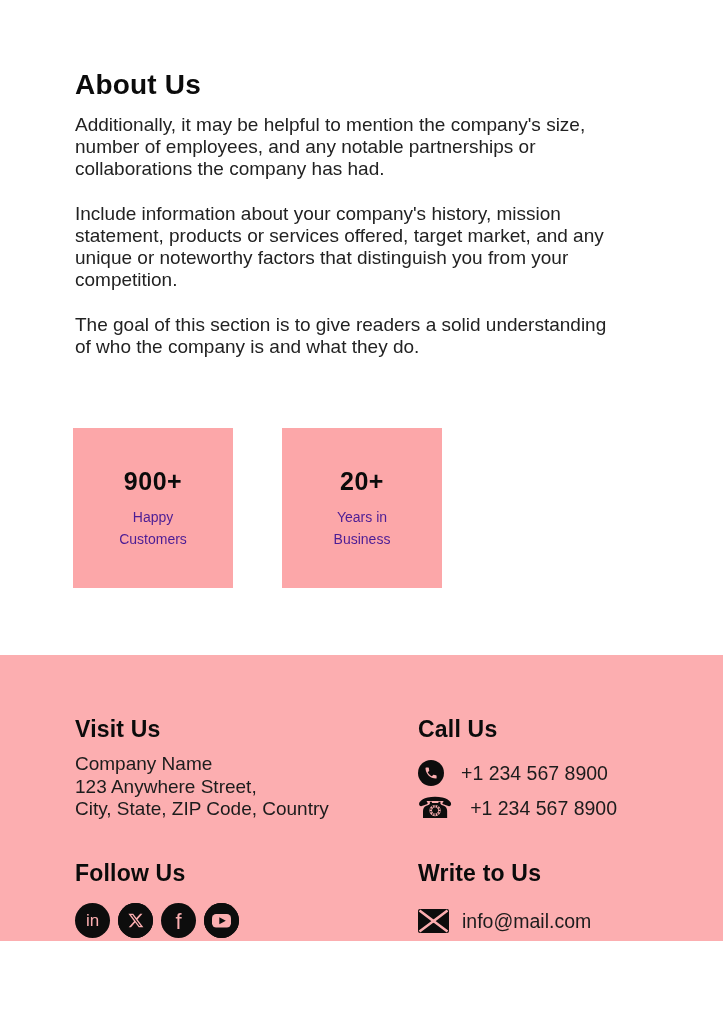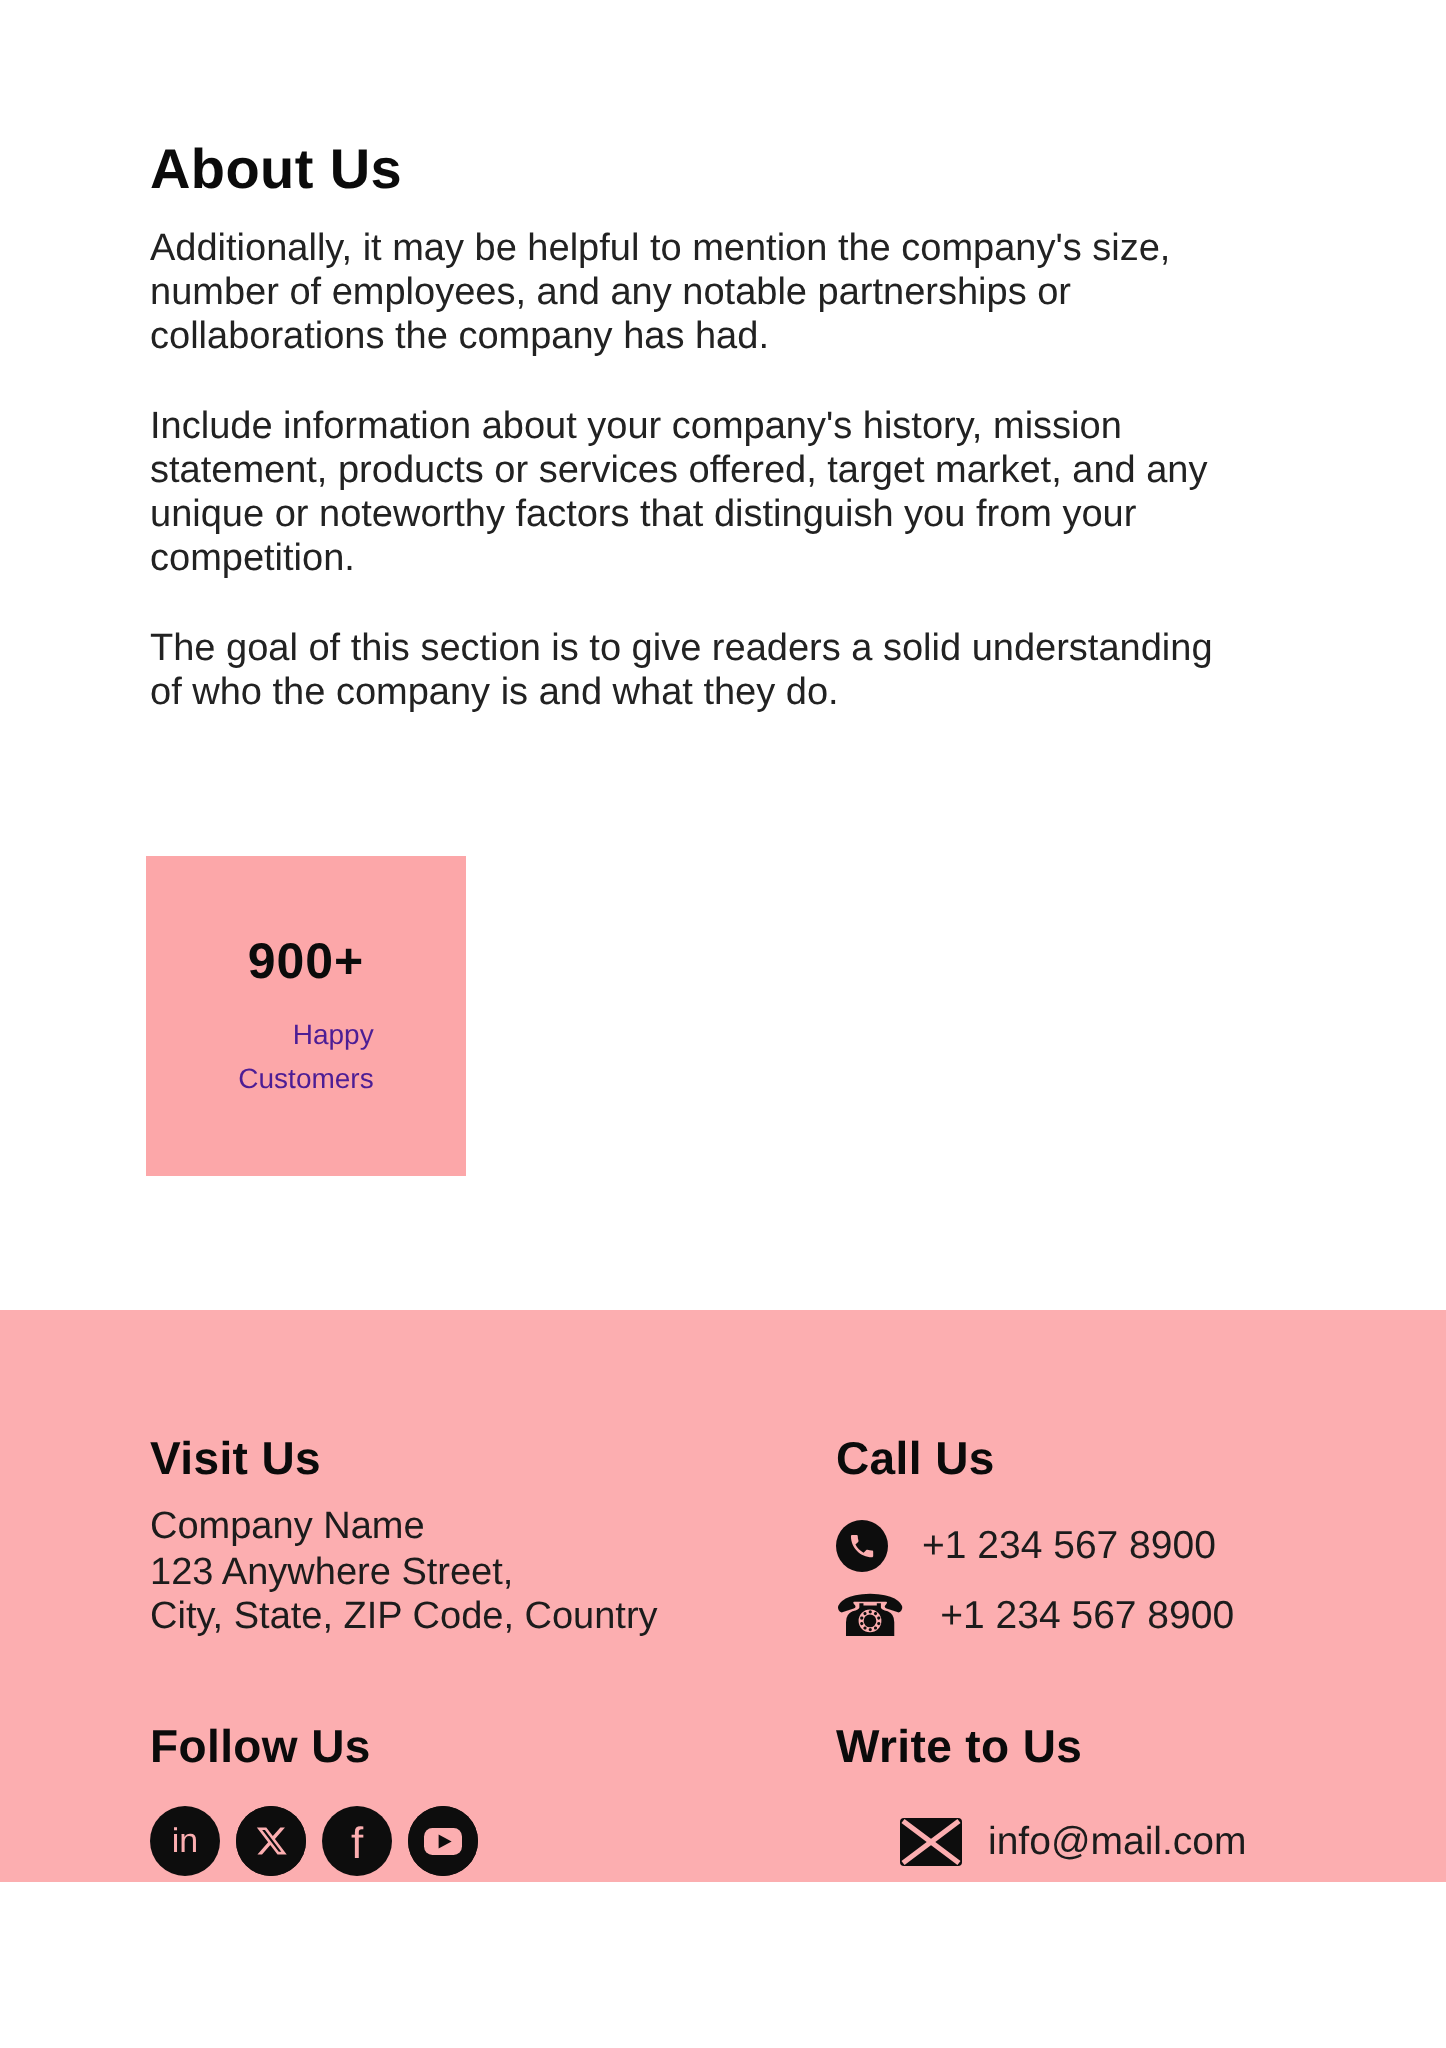--- a/index.html
+++ b/index.html
@@ -43,21 +43,21 @@
     display: flex;
     gap: 49px;
   }
   .stat-card {
     width: 160px; height: 160px;
     background: #FCA7A9;
     display: flex;
     flex-direction: column;
     align-items: center;
     justify-content: center;
-    text-align: right;
+    text-align: center;
   }
   .stat-value {
     font-size: 25px;
     font-weight: 700;
     color: #0b0b0b;
     margin-bottom: 10px;
     letter-spacing: 0.5px;
   }
   .stat-label {
     font-size: 14px;
@@ -98,21 +98,21 @@
   .contact-row {
     position: absolute;
     display: flex;
     align-items: center;
     gap: 17px;
     font-size: 19.5px;
     color: #1c1c1c;
   }
   .phone-row-1 { left: 418px; top: 105px; }
   .phone-row-2 { left: 417px; top: 139px; }
-  .email-row   { left: 418px; top: 254px; gap: 13px; margin-left: 32px; }
+  .email-row   { left: 418px; top: 254px; gap: 13px; }
 
   .fax-glyph {
     font-family: "DejaVu Sans", sans-serif;
     font-size: 29px;
     line-height: 29px;
     color: #0d0d0d;
   }
 
   .social-row {
     position: absolute;
@@ -156,20 +156,25 @@
   <p>The goal of this section is to give readers a solid understanding
 of who the company is and what they do.</p>
 </div>
 
 <div class="stats-row">
   <div class="stat-card">
     <div class="stat-value">900+</div>
     <div class="stat-label">Happy
 Customers</div>
   </div>
+  <div class="stat-card">
+    <div class="stat-value">20+</div>
+    <div class="stat-label">Years in
+Business</div>
+  </div>
 </div>
 
 <div class="footer">
 
   <h2 class="visit-title">Visit Us</h2>
   <div class="address">Company Name
 123 Anywhere Street,
 City, State, ZIP Code, Country</div>
 
   <h2 class="call-title">Call Us</h2>

